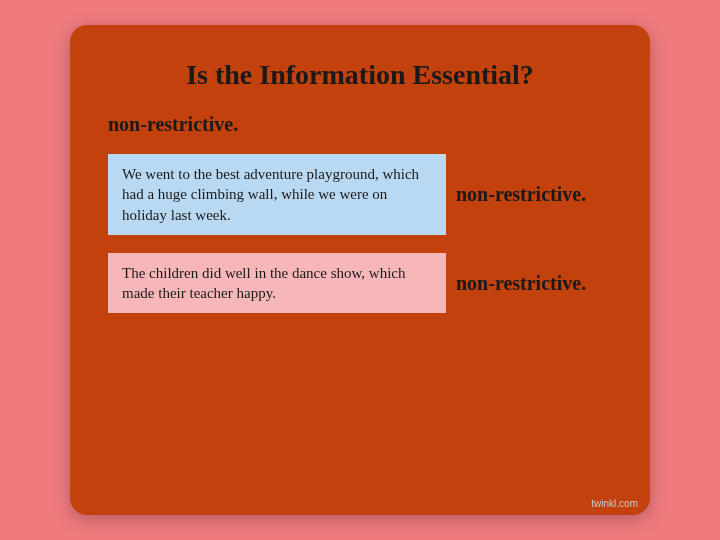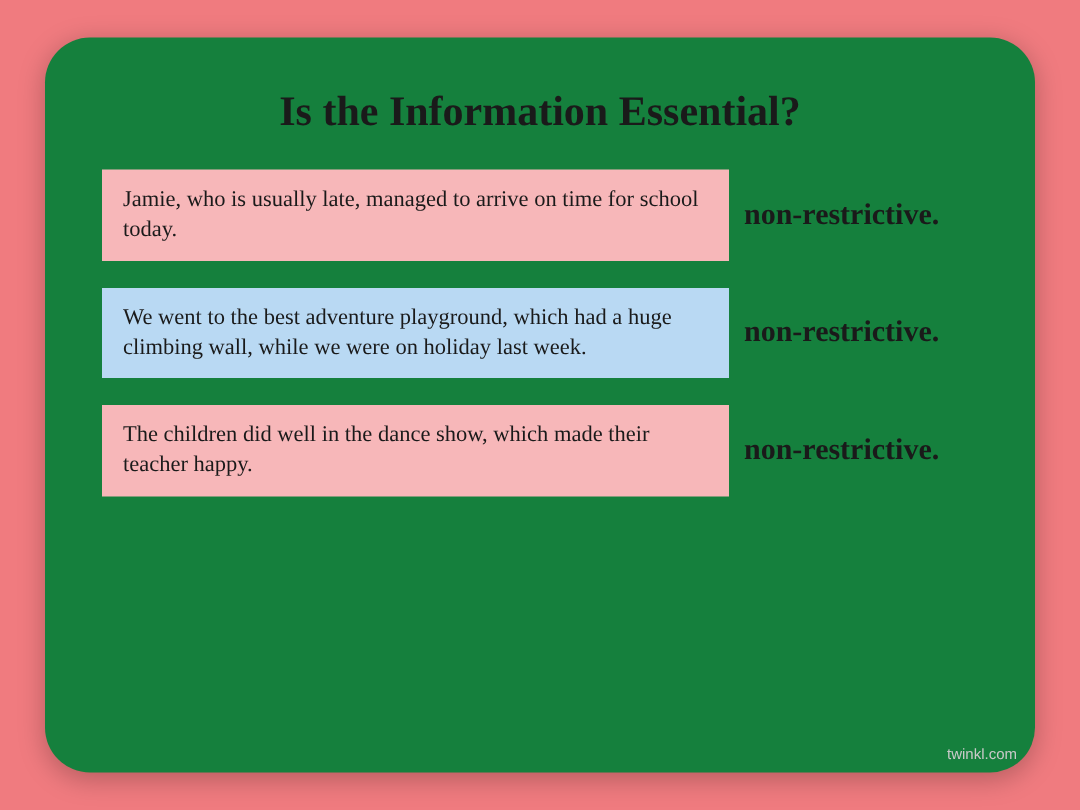--- a/index.html
+++ b/index.html
@@ -7,24 +7,24 @@
     width: 720px;
     height: 540px;
     background: #f07b7f;
     display: flex;
     align-items: center;
     justify-content: center;
     font-family: Georgia, 'Times New Roman', serif;
     overflow: hidden;
   }
   .card {
-    width: 660px;
+    width: 580px;
     height: 490px;
-    background: #15803d;
-    border-radius: 30px;
+    background: #c2410c;
+    border-radius: 17px;
     box-shadow: 0 4px 18px rgba(0,0,0,0.25);
     padding: 34px 38px 24px 38px;
     position: relative;
   }
   .title {
     font-size: 28px;
     font-weight: bold;
     text-align: center;
     color: #1a1a1a;
     margin-bottom: 22px;
@@ -73,21 +73,20 @@
 </style>
 </head>
 <body>
 
 <div class="card">
 
   <h1 class="title">Is the Information Essential?</h1>
 
 
   <div class="row">
-    <div class="sentence bg-pink">Jamie, who is usually late, managed to arrive on time for school today.</div>
     <div class="answer">non-restrictive.</div>
   </div>
 
   <div class="row">
     <div class="sentence bg-blue">We went to the best adventure playground, which had a huge climbing wall, while we were on holiday last week.</div>
     <div class="answer">non-restrictive.</div>
   </div>
 
   <div class="row">
     <div class="sentence bg-pink">The children did well in the dance show, which made their teacher happy.</div>

